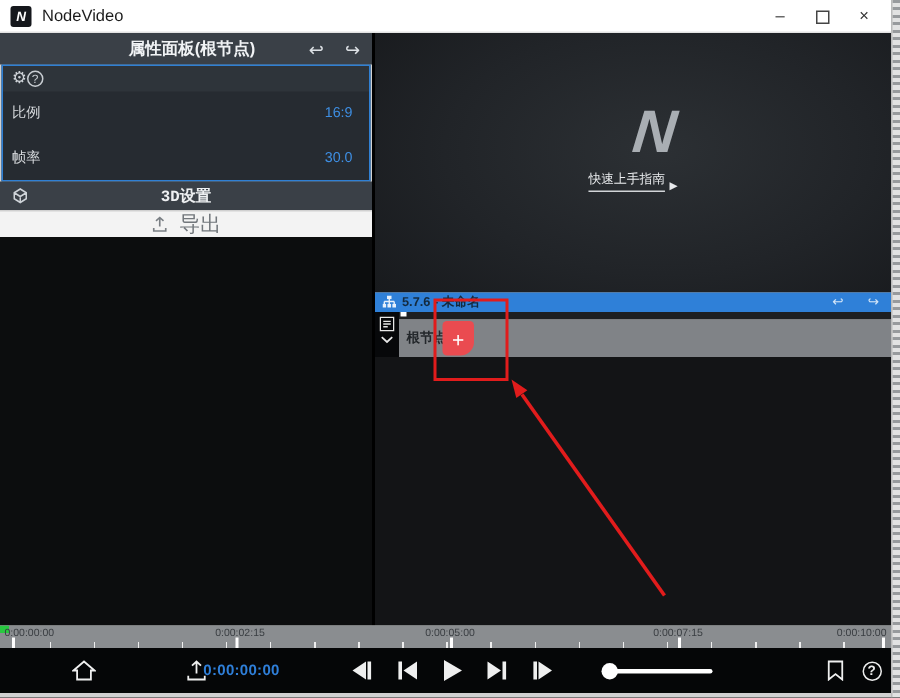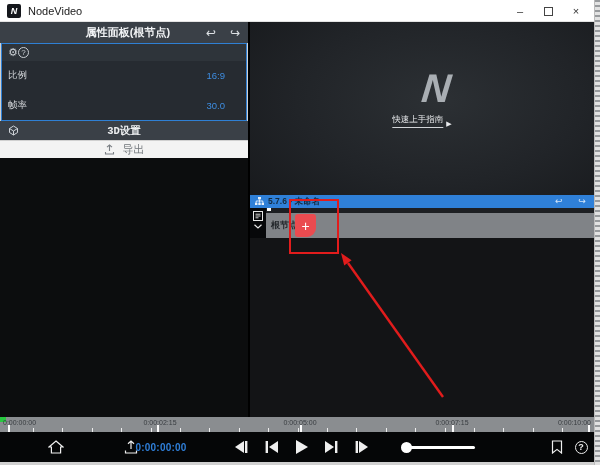--- a/index.html
+++ b/index.html
@@ -28,24 +28,24 @@
   .hdr-arrows { display:flex; gap:14px; margin-right:8px; color:#dde1e5; font-size:12px; line-height:1; }
   .project-card { left:1px; top:43px; width:246px; height:78px; border:1px solid #2f80d4; background:#262b31; }
   .card-header { height:17px; background:#2e343a; display:flex; align-items:center; padding:0 6px; }
   .gear { color:#ced3d8; font-size:11px; line-height:1; }
   .card-title { flex:1; text-align:center; font-size:10px; font-weight:bold; color:#eef0f2; }
   .help-dot { width:11px; height:11px; border:1px solid #c9ced3; border-radius:50%; color:#c9ced3;
     font-size:8px; display:flex; align-items:center; justify-content:center; }
   .rows { display:flex; flex-direction:column; justify-content:space-around; height:59px; padding:0 6px 0 6px; }
   .prow { display:flex; justify-content:space-between; align-items:center; font-size:9.5px; }
   .prow .lbl { color:#d9dcdf; }
-  .prow .val { color:#3e8ee2; margin-right:15px; }
+  .prow .val { color:#3e8ee2; margin-right:5px; }
   .bar-3d { left:0; top:121px; width:248px; height:19px; background:#3a4047; display:flex; align-items:center; padding:0 8px;font-family:Liberation Mono, monospace; }
   .bar-3d .t { flex:1; text-align:center; font-size:10.5px; font-weight:bold; color:#eef0f2; padding-right:11px; }
-  .bar-export { left:0; top:141px; width:248px; height:17px; background:#f3f3f3; display:flex; align-items:center; justify-content:center; gap:8px; color:#72777c; font-size:11px; }
+  .bar-export { left:0; top:141px; width:248px; height:17px; background:#f3f3f3; display:flex; align-items:center; justify-content:center; gap:8px; color:#72777c; font-size:14px; }
   .node-area { left:0; top:158px; width:248px; height:259px; background:#0c0d0e; }
   .v-divider { left:248px; top:22px; width:2px; height:395px; background:#000; }
 
   
   .preview { left:250px; top:22px; width:344px; height:173px;
     background:radial-gradient(ellipse 260px 150px at 55% 45%, #2c3034 0%, #212428 55%, #17191c 100%); }
   .nv-logo { position:absolute; left:172px; top:46px; color:#a9aeb3; font-size:40px; font-weight:bold; font-style:italic; transform:skewX(-6deg); line-height:1; }
   .guide { position:absolute; left:50%; top:92px; transform:translateX(-50%); display:flex; align-items:flex-end; gap:3px; cursor:pointer; }
   .guide .g-text { color:#e9ebed; font-size:8.5px; border-bottom:1px solid #d2d5d8; padding-bottom:1px; white-space:nowrap; }
   .guide .g-arrow { color:#e9ebed; font-size:7px; }

